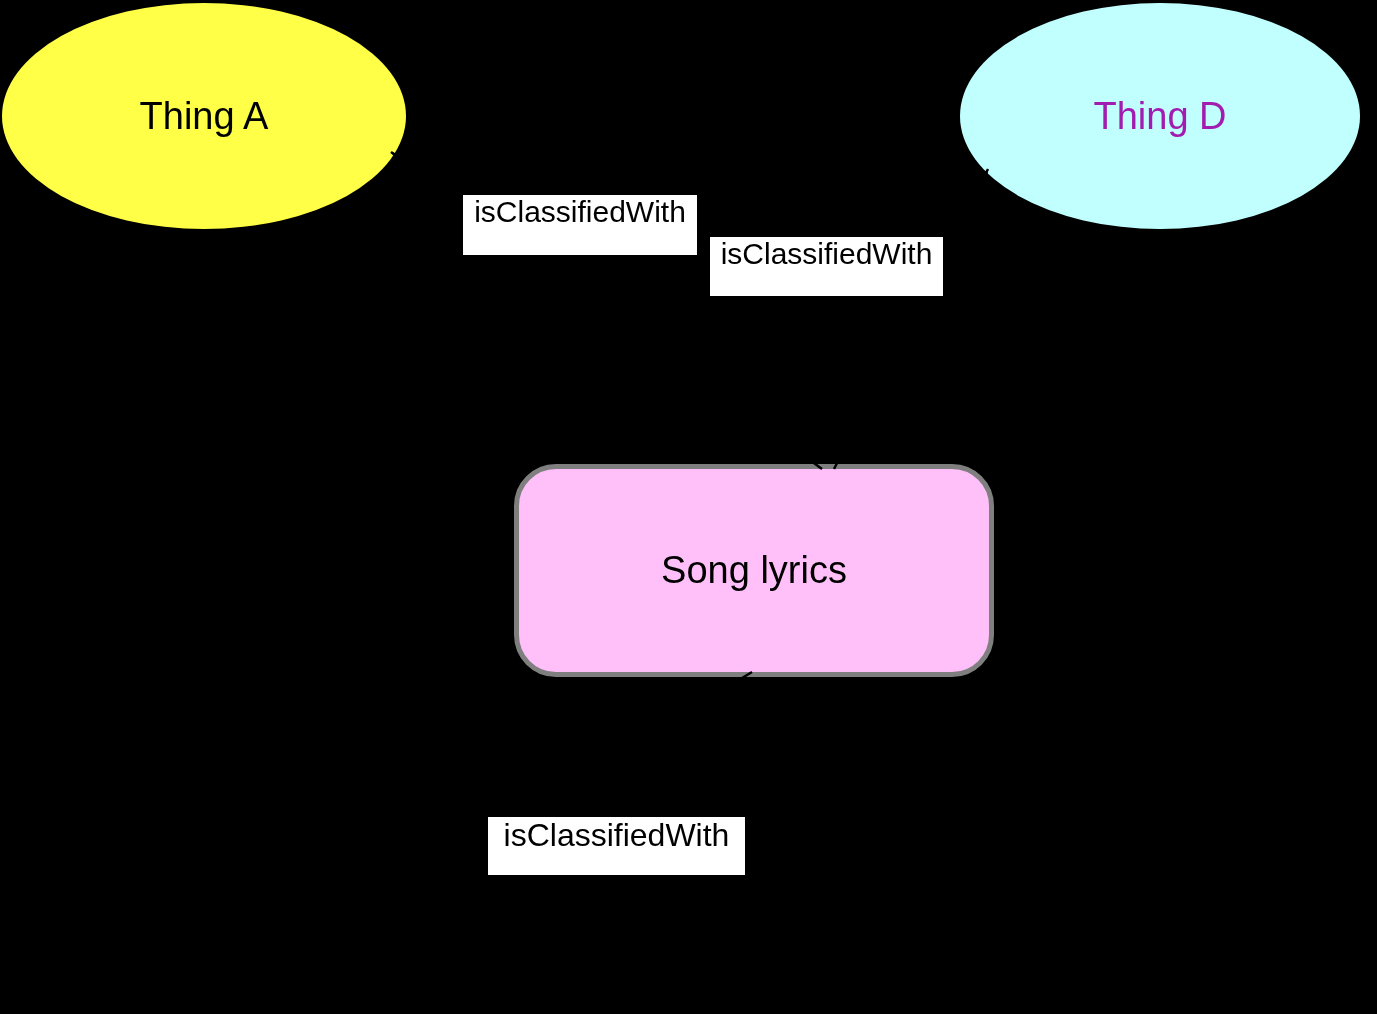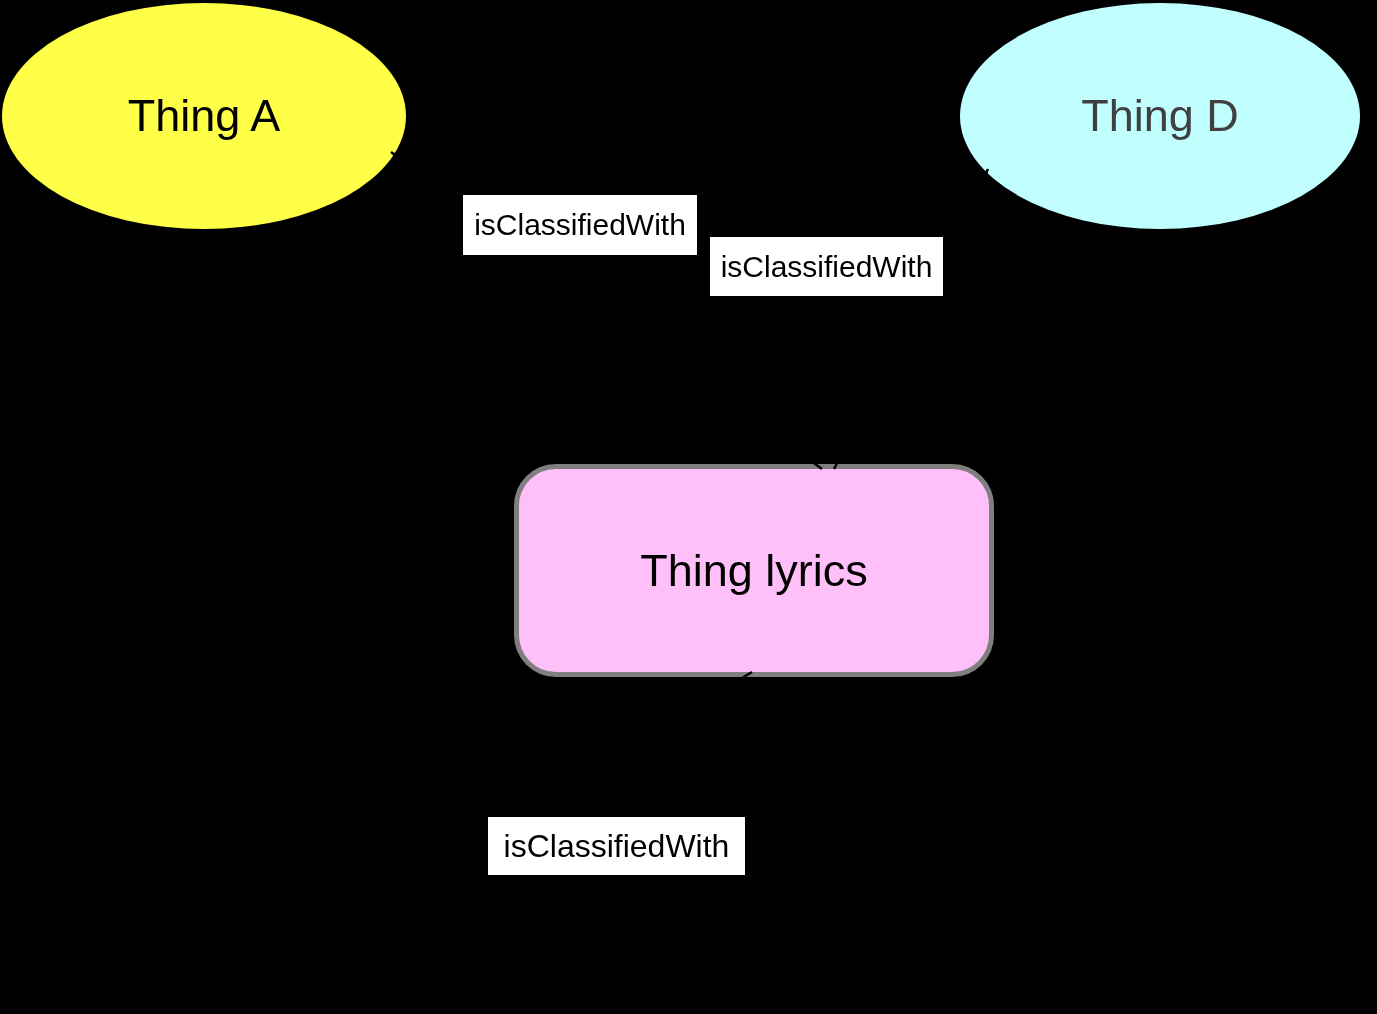--- a/index.html
+++ b/index.html
@@ -13,21 +13,21 @@
     overflow: hidden;
     font-family: "Liberation Sans", "DejaVu Sans", sans-serif;
   }
   .node {
     position: absolute;
     display: flex; align-items: center; justify-content: center;
     z-index: 1;
   }
   .ellipse { border-radius: 50%; }
   .node-label {
-    font-size: 45px;
+    font-size: 38px;
     color: #000000;
     white-space: nowrap;
   }
   #node-thing-a { left: 2px;   top: 3px;   width: 404px; height: 226px; }
   #node-thing-d { left: 960px; top: 3px;   width: 400px; height: 226px; }
   #node-thing-z { left: 2px;   top: 772px; width: 403px; height: 227px; }
   #node-song-lyrics {
     left: 514px; top: 464px; width: 480px; height: 213px;
     border: 5px solid #7f7f7f;
     border-radius: 42px;
@@ -35,42 +35,42 @@
   }
   .edge-layer {
     position: absolute; left: 0; top: 0;
     z-index: 5;
     pointer-events: none;
   }
   .edge-layer line { stroke-width: 2.5; }
   .edge-label {
     position: absolute;
     z-index: 10;
-    display: flex; align-items: center; justify-content: center;
+    display: flex; justify-content: center;
     white-space: nowrap;
   }
   #edge-label-a { left: 463px; top: 195px; width: 234px; height: 60px; font-size: 30px; }
   #edge-label-d { left: 710px; top: 237px; width: 233px; height: 59px; font-size: 30px; }
   #edge-label-z { left: 488px; top: 817px; width: 257px; height: 58px; font-size: 32px; }
 </style>
 </head>
 <body>
 
 <div class="canvas">
 
   <div class="node ellipse" id="node-thing-a" style="background-color: rgb(255, 255, 71);">
     <span class="node-label" style="color: rgb(0, 0, 0);">Thing A</span>
   </div>
 
   <div class="node ellipse" id="node-thing-d" style="background-color: rgb(193, 255, 255);">
-    <span class="node-label" style="color: #404040;">Thing D</span>
+    <span class="node-label" style="color: #a21caf;">Thing D</span>
   </div>
 
   <div class="node" id="node-song-lyrics" style="background-color: rgb(255, 191, 249); border-color: rgb(127, 127, 127);">
-    <span class="node-label" style="color: rgb(0, 0, 0);">Thing lyrics</span>
+    <span class="node-label" style="color: rgb(0, 0, 0);">Song lyrics</span>
   </div>
 
 
   <svg class="edge-layer" width="1377" height="1014" viewBox="0 0 1377 1014">
     <defs>
       <marker id="arrowhead" markerUnits="userSpaceOnUse" markerWidth="16" markerHeight="12" refX="12" refY="6" orient="auto" viewBox="0 0 16 12">
         <path d="M0,1 L12,6 L0,11 Z" style="fill: rgb(0, 0, 0);"></path>
       </marker>
     </defs>
     <line x1="822" y1="469" x2="391" y2="152" marker-end="url(#arrowhead)" style="stroke: rgb(0, 0, 0);"></line>

